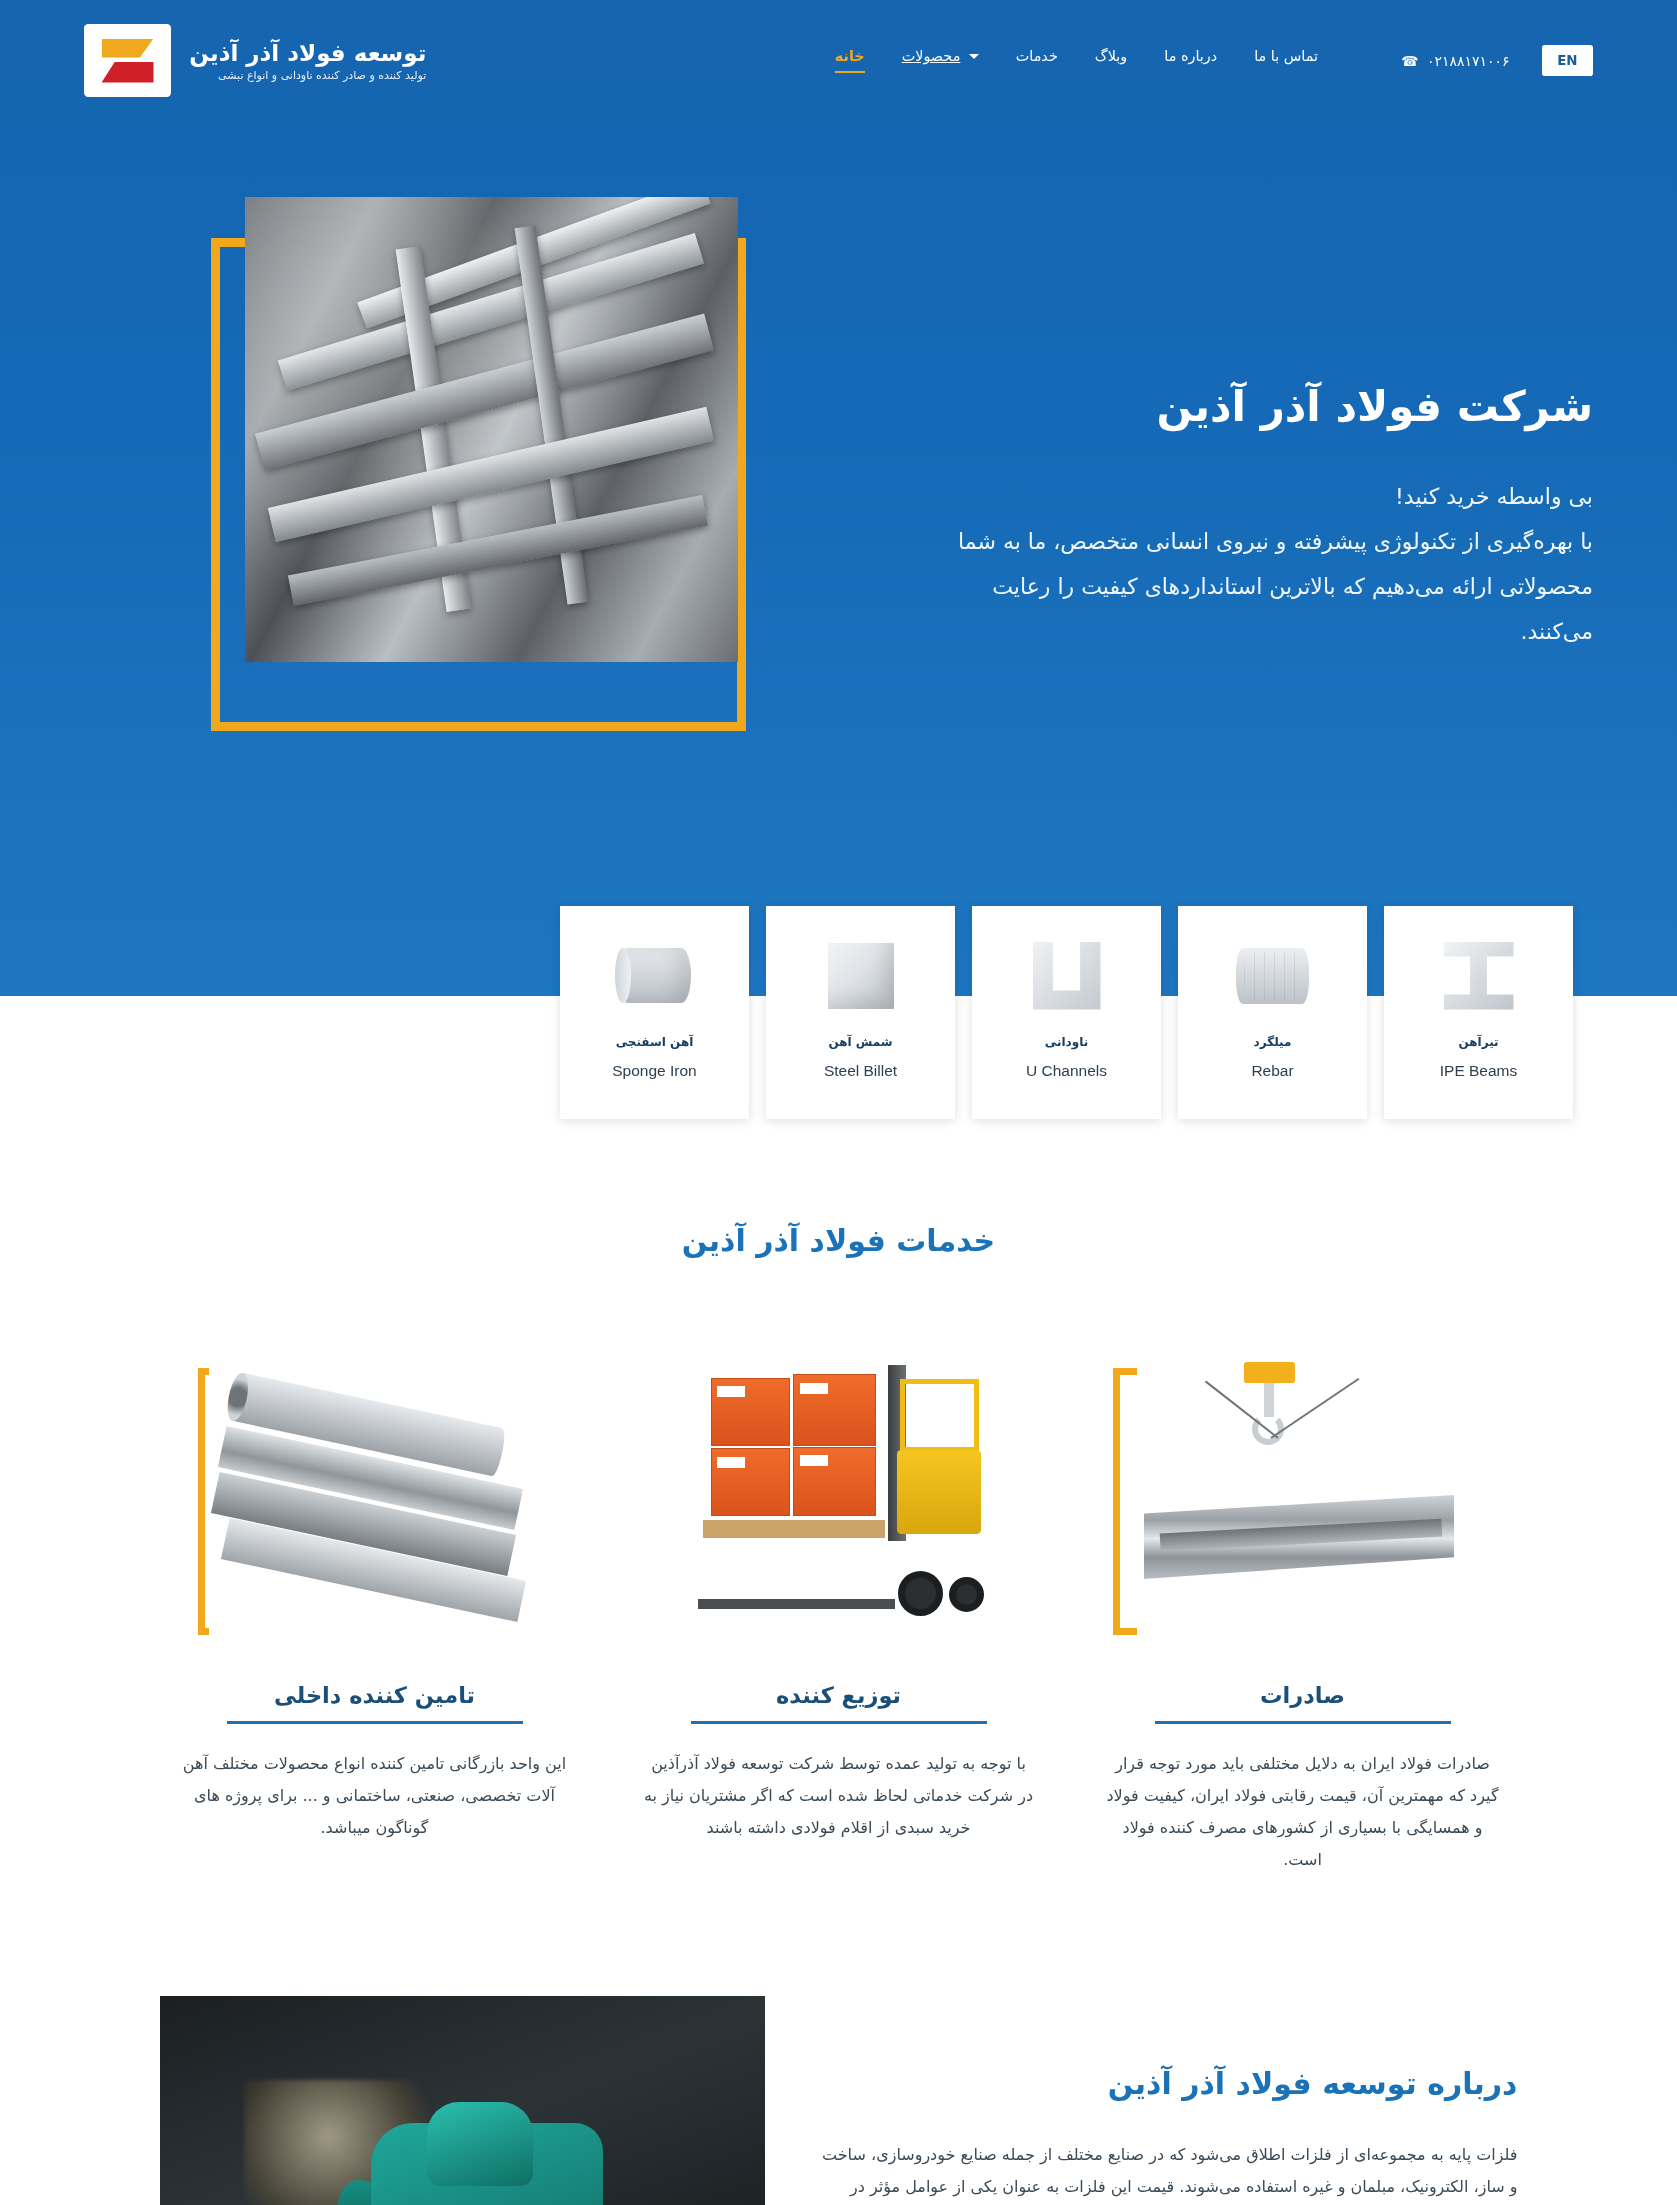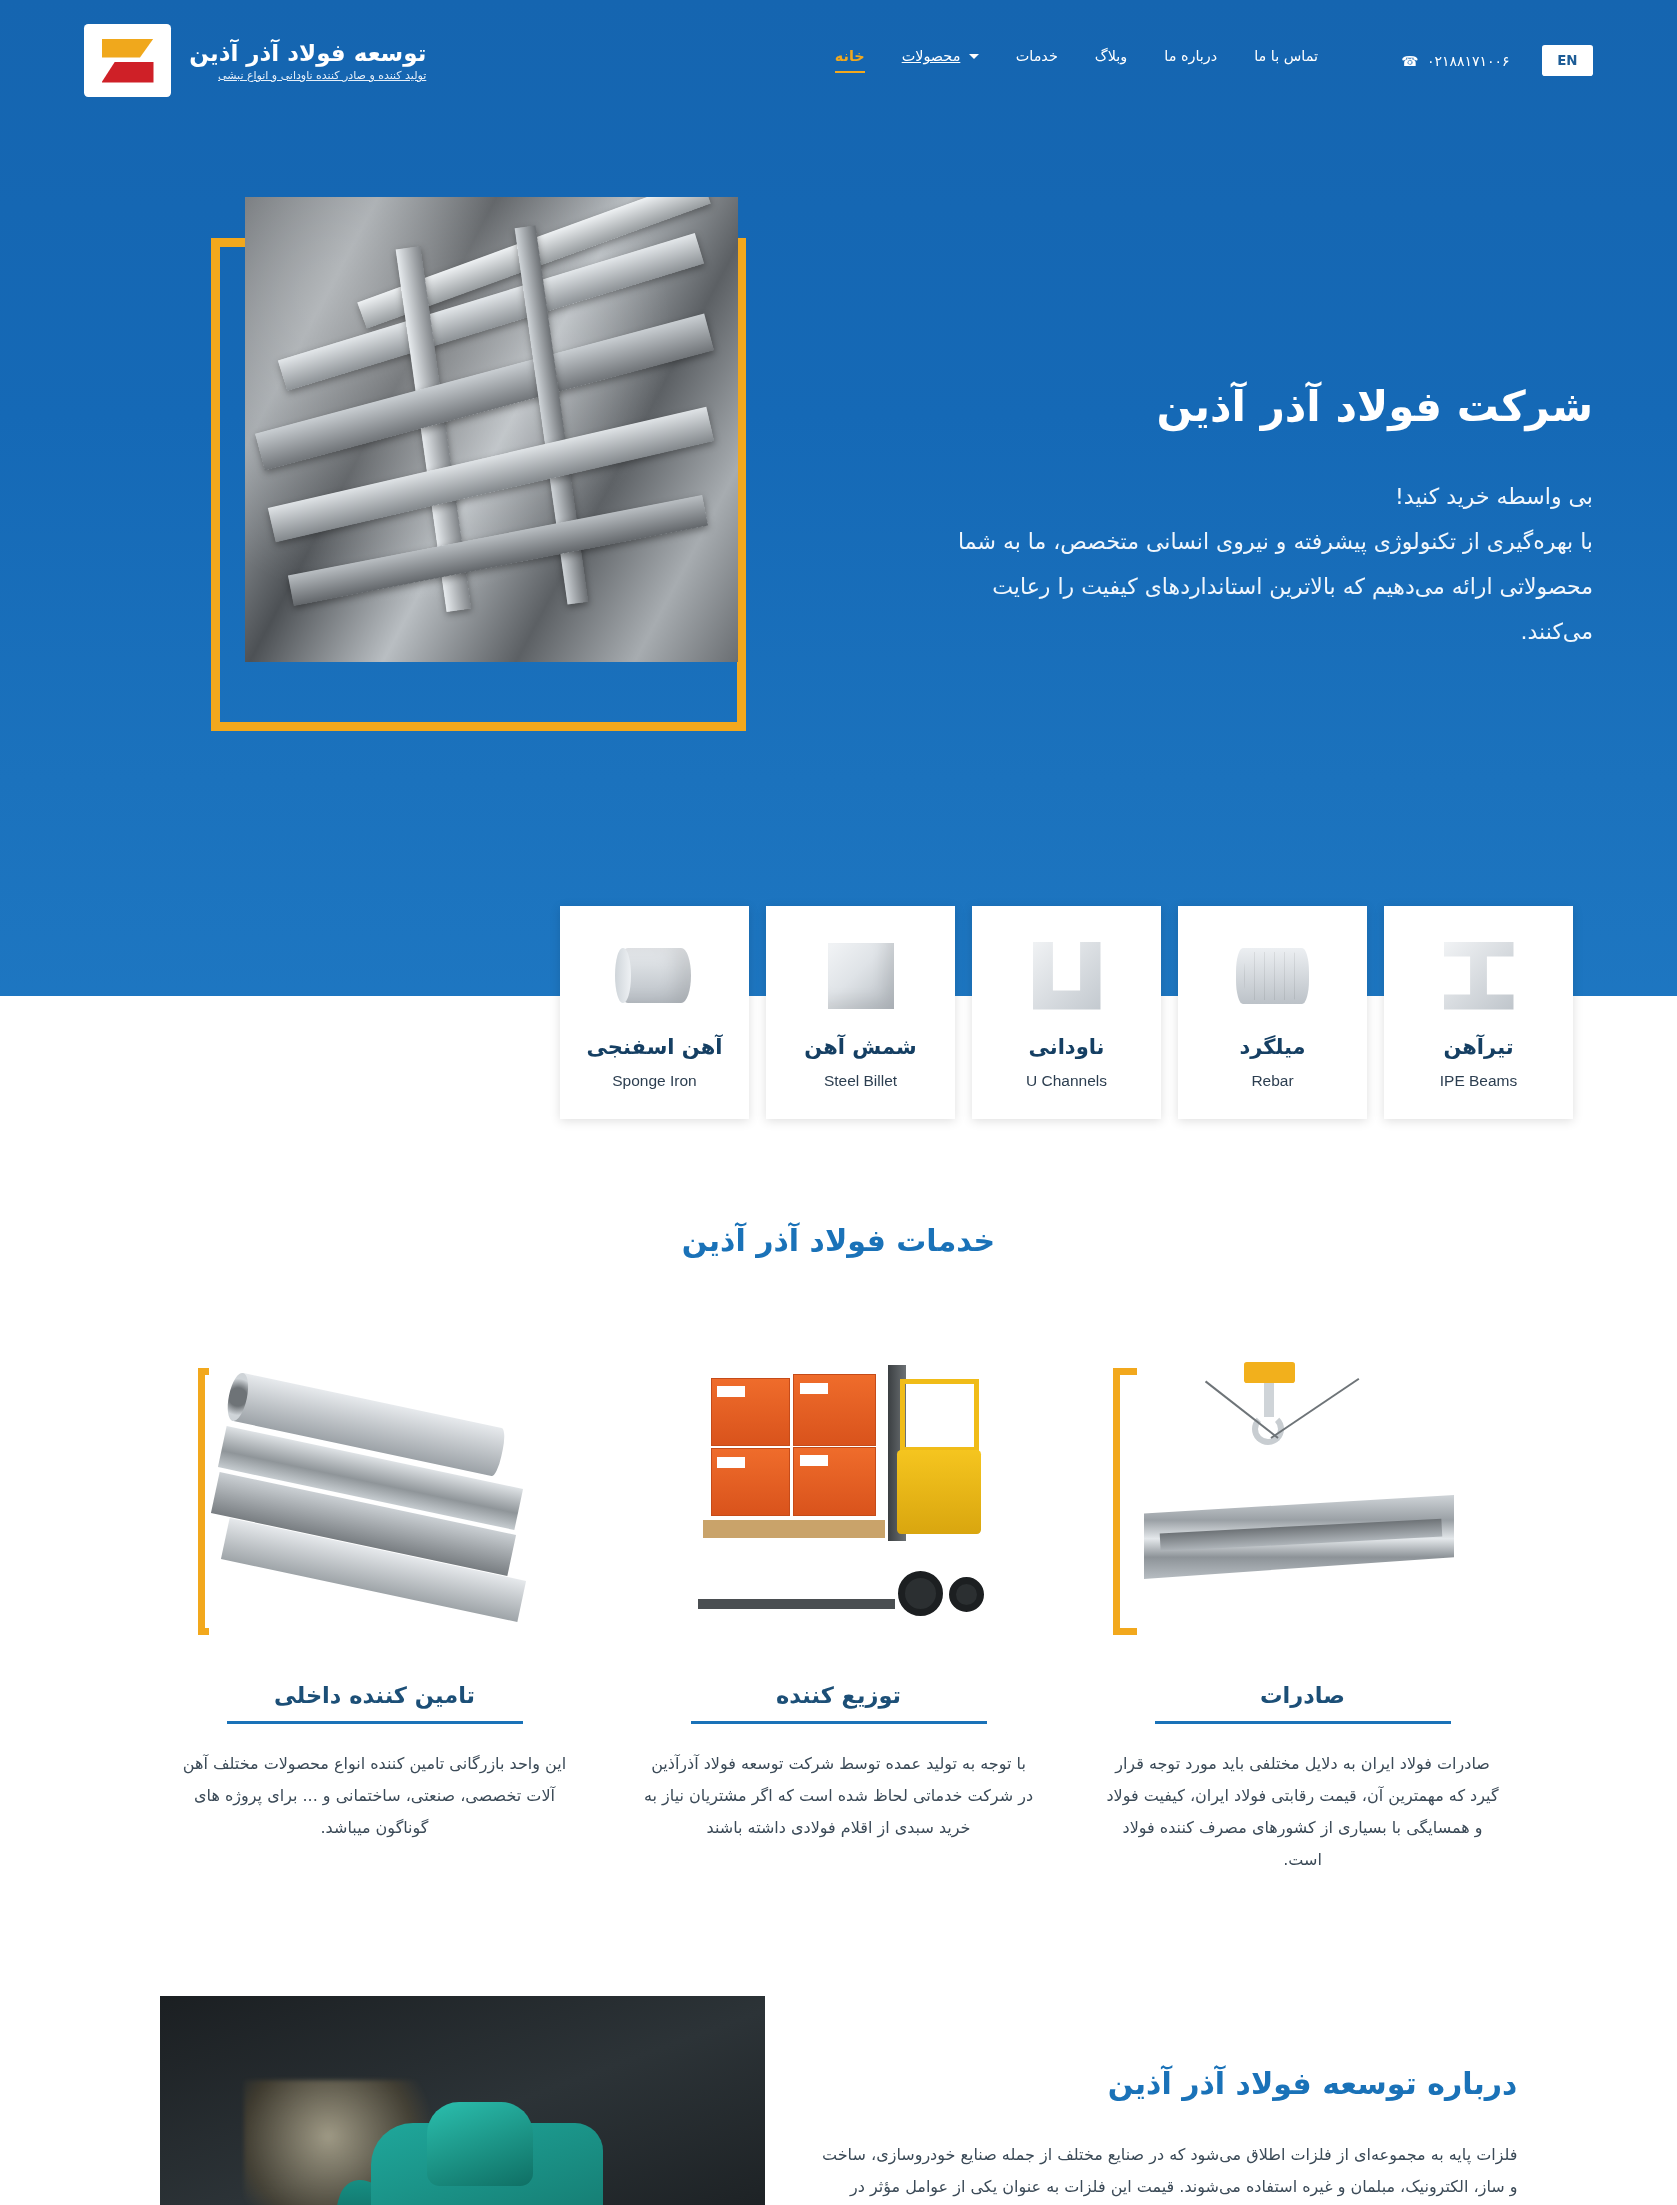--- a/index.html
+++ b/index.html
@@ -72,21 +72,20 @@
     font-size: 23px;
     font-weight: bold;
     letter-spacing: 0.4px;
     line-height: 1.25;
   }
   .brand-sub {
     font-size: 11px;
     margin-top: 1px;
     color: #e6f0fa;
     font-weight: normal;
-    text-decoration: underline;
   }
 
   .mainnav {
     display: flex;
     align-items: center;
     gap: 37px;
     margin-right: 83px;
     margin-left: auto;
   }
   .nav-item {
@@ -218,21 +217,21 @@
     justify-content: flex-start;
     padding-top: 28px;
     cursor: pointer;
   }
   .cat-ico {
     width: 92px; height: 83px;
     display: flex; align-items: center; justify-content: center;
     margin-bottom: 18.3px;
   }
   .cat-fa {
-    font-size: 21px;
+    font-size: 12px;
     color: #153f63;
     font-weight: bold;
     margin-bottom: 12.7px;
     text-align: center;
   }
   .cat-en {
     font-size: 15.5px;
     color: #2c3e50;
     font-family: "Liberation Sans", sans-serif;
     direction: ltr;

